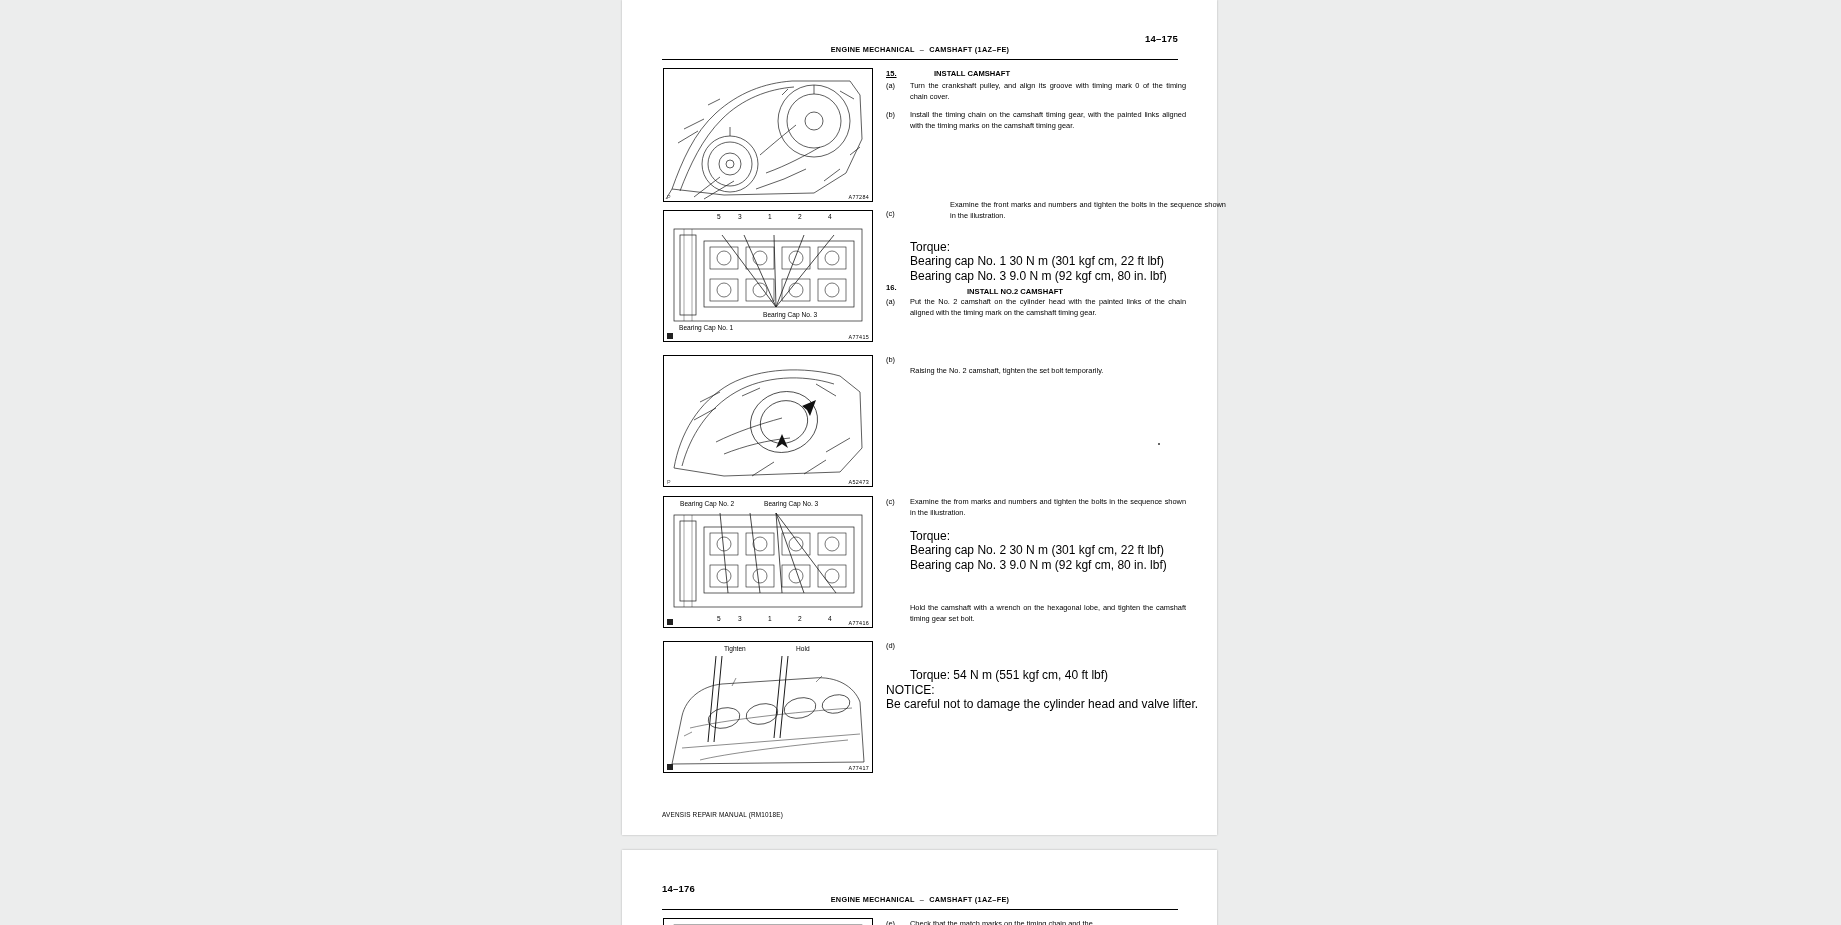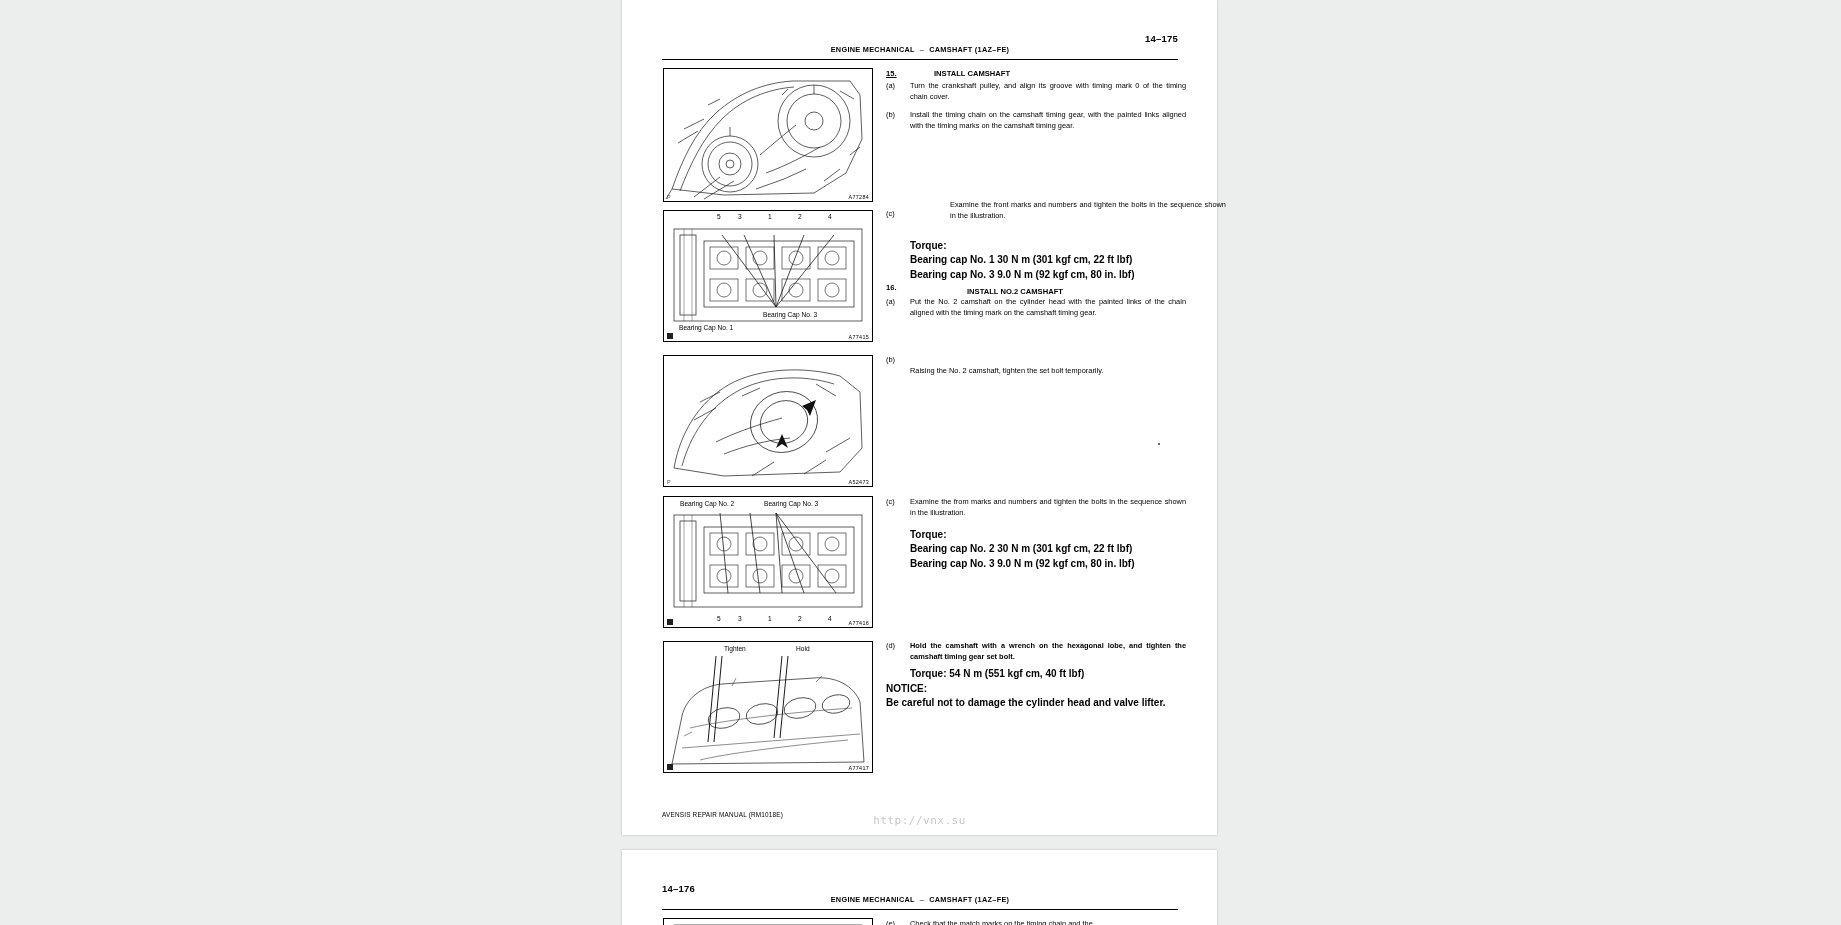--- a/index.html
+++ b/index.html
@@ -154,22 +154,22 @@
     font-size: 7.4px;
   }
   .body-just {
     position: absolute;
     font-size: 7.4px;
     line-height: 1.42;
     text-align: justify;
   }
   .torque-line {
     position: absolute;
-    font-size: 10px;
-    font-weight: bold;
+    font-size: 12px;
+    font-weight: normal;
     white-space: nowrap;
   }
   .footer {
     position: absolute;
     left: 40px;
     bottom: 17px;
     font-size: 6.4px;
     letter-spacing: 0.2px;
   }
   .watermark {
@@ -410,27 +410,26 @@
             <path d="M152 40 L 158 34" stroke-width="0.5"></path>
           </g>
         </svg>
         <div class="fig-caption-top" style="left:60px;">Tighten</div>
         <div class="fig-caption-top" style="left:132px;">Hold</div>
         <div class="corner-box"></div>
         <div class="code">A77417</div>
       </div>
 
       <div class="sub-letter" style="left:264px; top:641px;">(d)</div>
-      <div class="body-just" style="left:288px; top:641px; width:276px;font-weight:bold;">Hold the camshaft with a wrench on the hexagonal lobe, and tighten the camshaft timing gear set bolt.</div>
+      <div class="body-just" style="left:288px; top:603px; width:276px;">Hold the camshaft with a wrench on the hexagonal lobe, and tighten the camshaft timing gear set bolt.</div>
       <div class="torque-line" style="left:288px; top:668px;">Torque: 54 N m (551 kgf cm, 40 ft lbf)</div>
       <div class="torque-line" style="left:264px; top:683px;">NOTICE:</div>
       <div class="torque-line" style="left:264px; top:697px;">Be careful not to damage the cylinder head and valve lifter.</div>
 
       <div class="footer">AVENSIS REPAIR MANUAL   (RM1018E)</div>
-      <div class="watermark">http://vnx.su</div>
 
     </div>
   </div>
 
   <div class="page" id="page-2">
     <div class="page-inner">
       <div class="page-num" style="left:40px; right:auto; top:33px;">14–176</div>
       <div class="hdr-center">
         <span>ENGINE MECHANICAL</span><span class="sep">–</span><span class="sub">CAMSHAFT (1AZ–FE)</span>
       </div>

